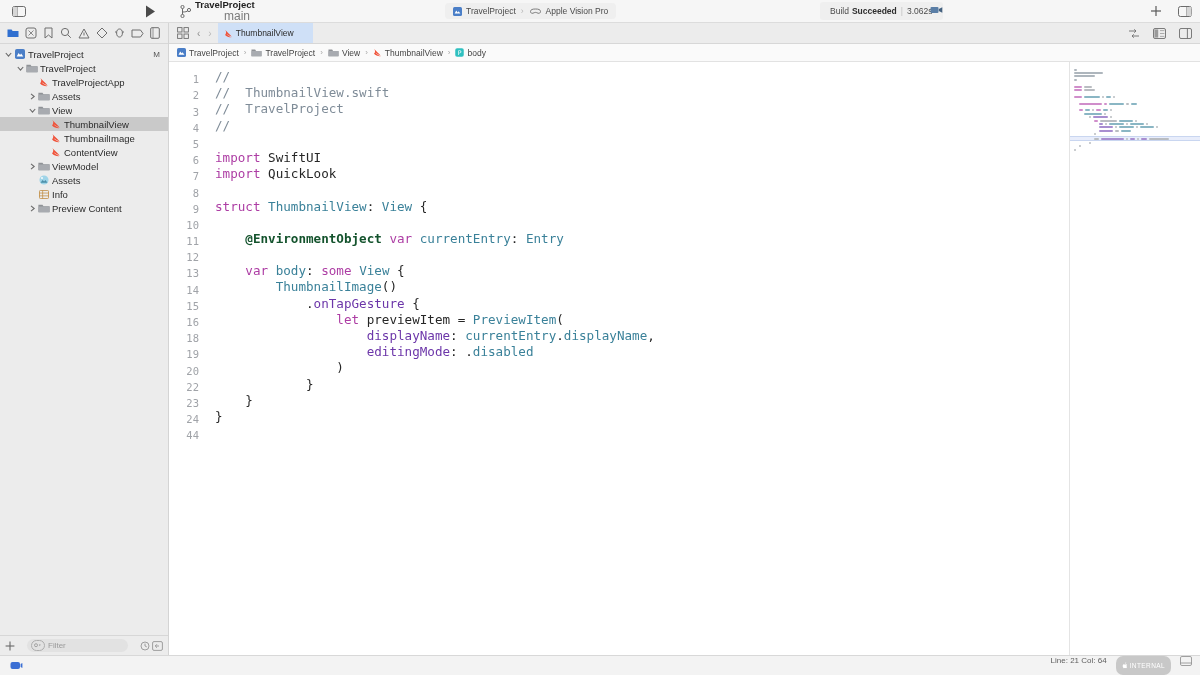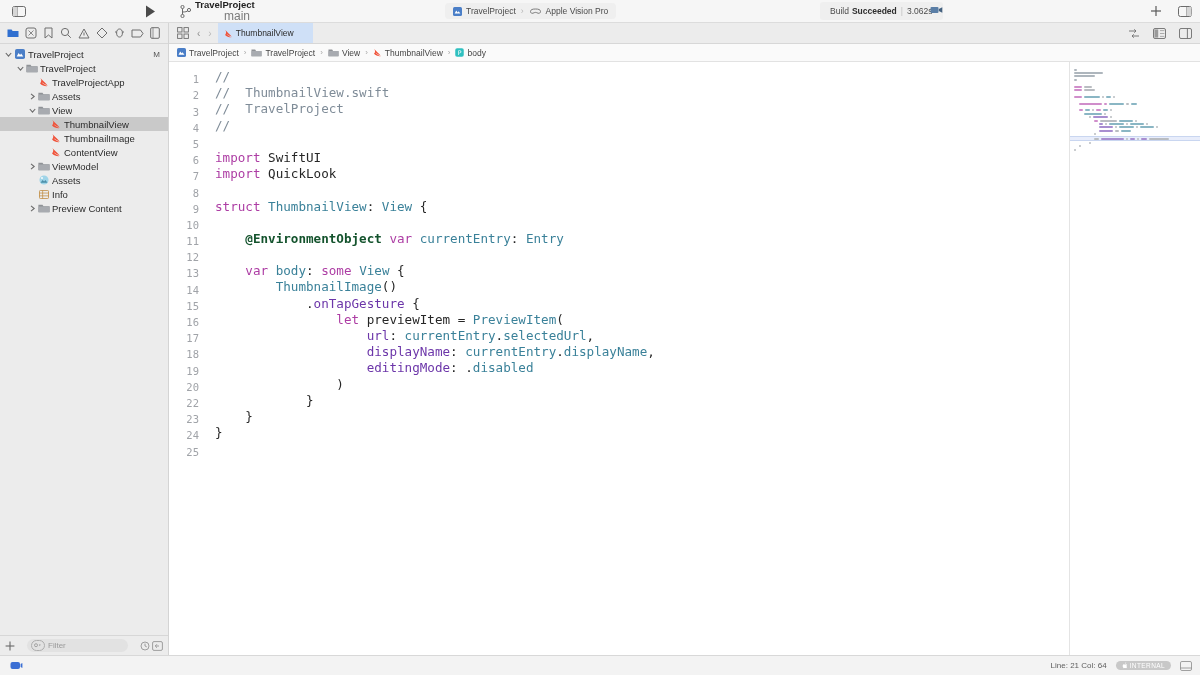--- a/index.html
+++ b/index.html
@@ -212,21 +212,21 @@
     height: 19px; min-height: 19px;
     background: #f3f3f3;
     border-top: 1px solid #d8d8d8;
     display: flex; align-items: center;
     position: relative;
     font-size: 8px; color: #6a6a6a;
   }
   .sb-left { width: 168px; display: flex; align-items: center; padding-left: 10px; }
   .sb-right {
     position: absolute; right: 8px; top: 0; height: 19px;
-    display: flex; align-items: center; gap: 9px;
+    display: flex; gap: 9px;
   }
   .sb-pos { font-size: 8px; color: #606060; }
   .sb-badge {
     display: inline-flex; align-items: center; gap: 2px;
     background: #c8c8c8; color: #ffffff;
     border-radius: 7px; padding: 1px 6px;
     font-size: 6.5px; letter-spacing: 0.4px;
   }
   svg { display: block; }
 </style>
@@ -652,28 +652,27 @@
             <div class="code-line"><span class="ln">7</span><span class="s-kw">import</span><span class="s-txt"> QuickLook</span></div>
             <div class="code-line"><span class="ln">8</span>&nbsp;</div>
             <div class="code-line"><span class="ln">9</span><span class="s-kw">struct</span><span class="s-txt"> </span><span class="s-type">ThumbnailView</span><span class="s-txt">: </span><span class="s-type">View</span><span class="s-txt"> {</span></div>
             <div class="code-line"><span class="ln">10</span>&nbsp;</div>
             <div class="code-line"><span class="ln">11</span><span class="s-txt">    </span><span class="s-attr">@EnvironmentObject</span><span class="s-txt"> </span><span class="s-kw">var</span><span class="s-txt"> </span><span class="s-mem">currentEntry</span><span class="s-txt">: </span><span class="s-type">Entry</span></div>
             <div class="code-line"><span class="ln">12</span>&nbsp;</div>
             <div class="code-line"><span class="ln">13</span><span class="s-txt">    </span><span class="s-kw">var</span><span class="s-txt"> </span><span class="s-mem">body</span><span class="s-txt">: </span><span class="s-kw">some</span><span class="s-txt"> </span><span class="s-type">View</span><span class="s-txt"> {</span></div>
             <div class="code-line"><span class="ln">14</span><span class="s-txt">        </span><span class="s-type">ThumbnailImage</span><span class="s-txt">()</span></div>
             <div class="code-line"><span class="ln">15</span><span class="s-txt">            .</span><span class="s-fn">onTapGesture</span><span class="s-txt"> {</span></div>
             <div class="code-line"><span class="ln">16</span><span class="s-txt">                </span><span class="s-kw">let</span><span class="s-txt"> previewItem = </span><span class="s-type">PreviewItem</span><span class="s-txt">(</span></div>
-            <div class="code-line"><span class="ln">17</span><span class="s-txt">                    </span><span class="s-prop">url</span><span class="s-txt">: </span><span class="s-mem">currentEntry</span><span class="s-txt">.</span><span class="s-mem">selectedUrl</span><span class="s-txt">,</span></div>
             <div class="code-line"><span class="ln">18</span><span class="s-txt">                    </span><span class="s-prop">displayName</span><span class="s-txt">: </span><span class="s-mem">currentEntry</span><span class="s-txt">.</span><span class="s-mem">displayName</span><span class="s-txt">,</span></div>
             <div class="code-line"><span class="ln">19</span><span class="s-txt">                    </span><span class="s-prop">editingMode</span><span class="s-txt">: .</span><span class="s-mem">disabled</span></div>
             <div class="code-line"><span class="ln">20</span><span class="s-txt">                )</span></div>
             <div class="code-line"><span class="ln">22</span><span class="s-txt">            }</span></div>
             <div class="code-line"><span class="ln">23</span><span class="s-txt">    }</span></div>
             <div class="code-line"><span class="ln">24</span><span class="s-txt">}</span></div>
-            <div class="code-line"><span class="ln">25</span>&nbsp;</div>
+            <div class="code-line"><span class="ln">44</span>&nbsp;</div>
           </div>
         <div class="minimap" id="minimap">
             <div class="mm-line" style="padding-left: 4px;">
               <span class="mm-seg" style="width: 2.5px; background: rgb(174, 182, 189);"></span>
             </div>
             <div class="mm-line" style="padding-left: 4px;">
               <span class="mm-seg" style="width: 28.75px; background: rgb(174, 182, 189);"></span>
             </div>
             <div class="mm-line" style="padding-left: 4px;">
               <span class="mm-seg" style="width: 21.25px; background: rgb(174, 182, 189);"></span>

